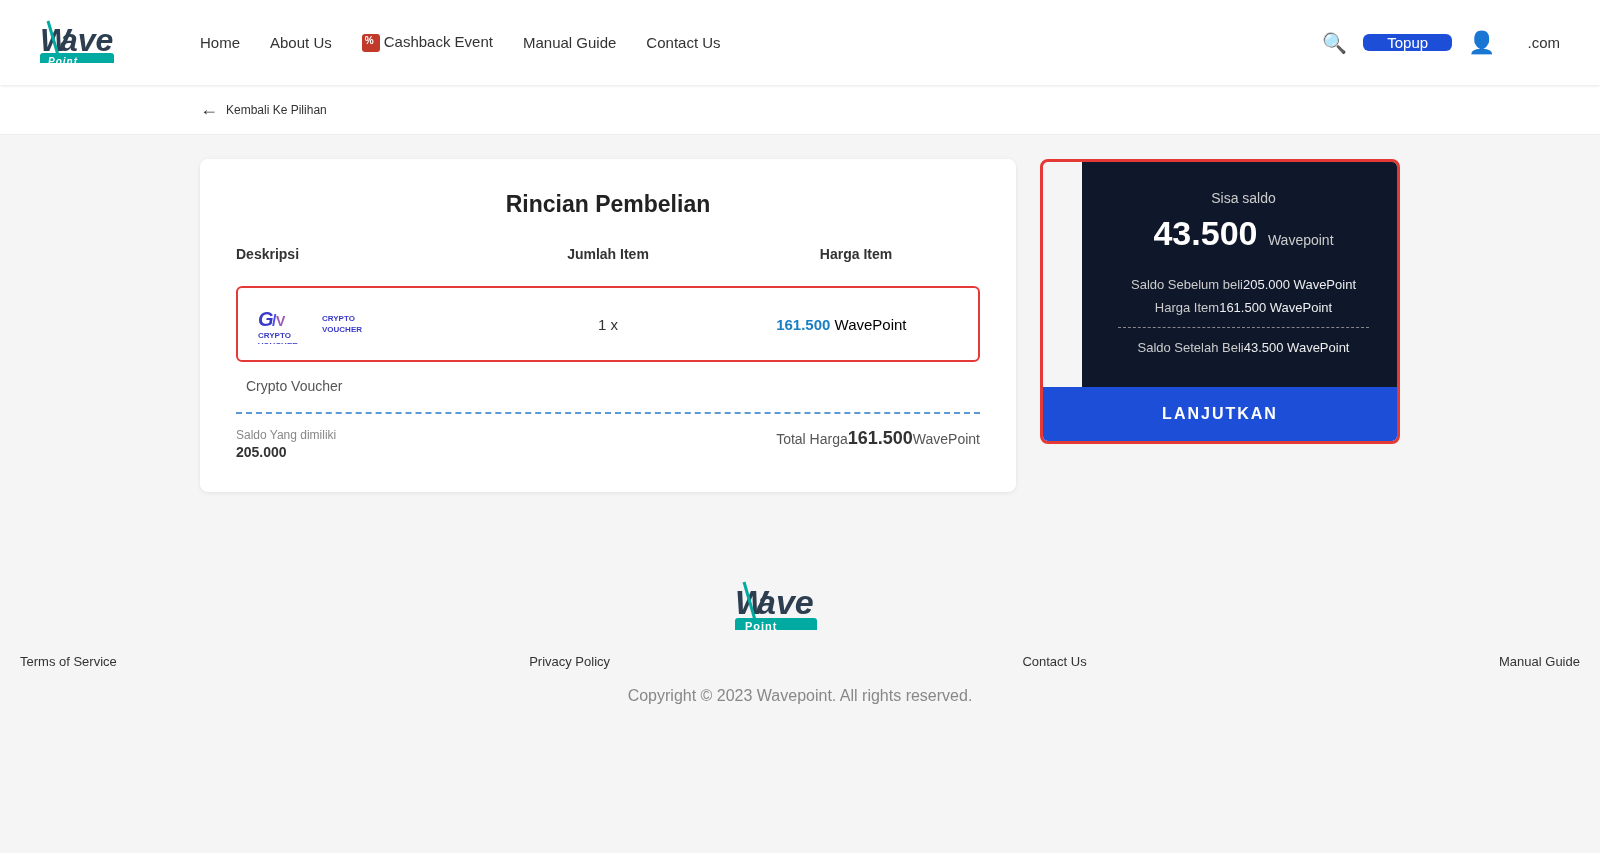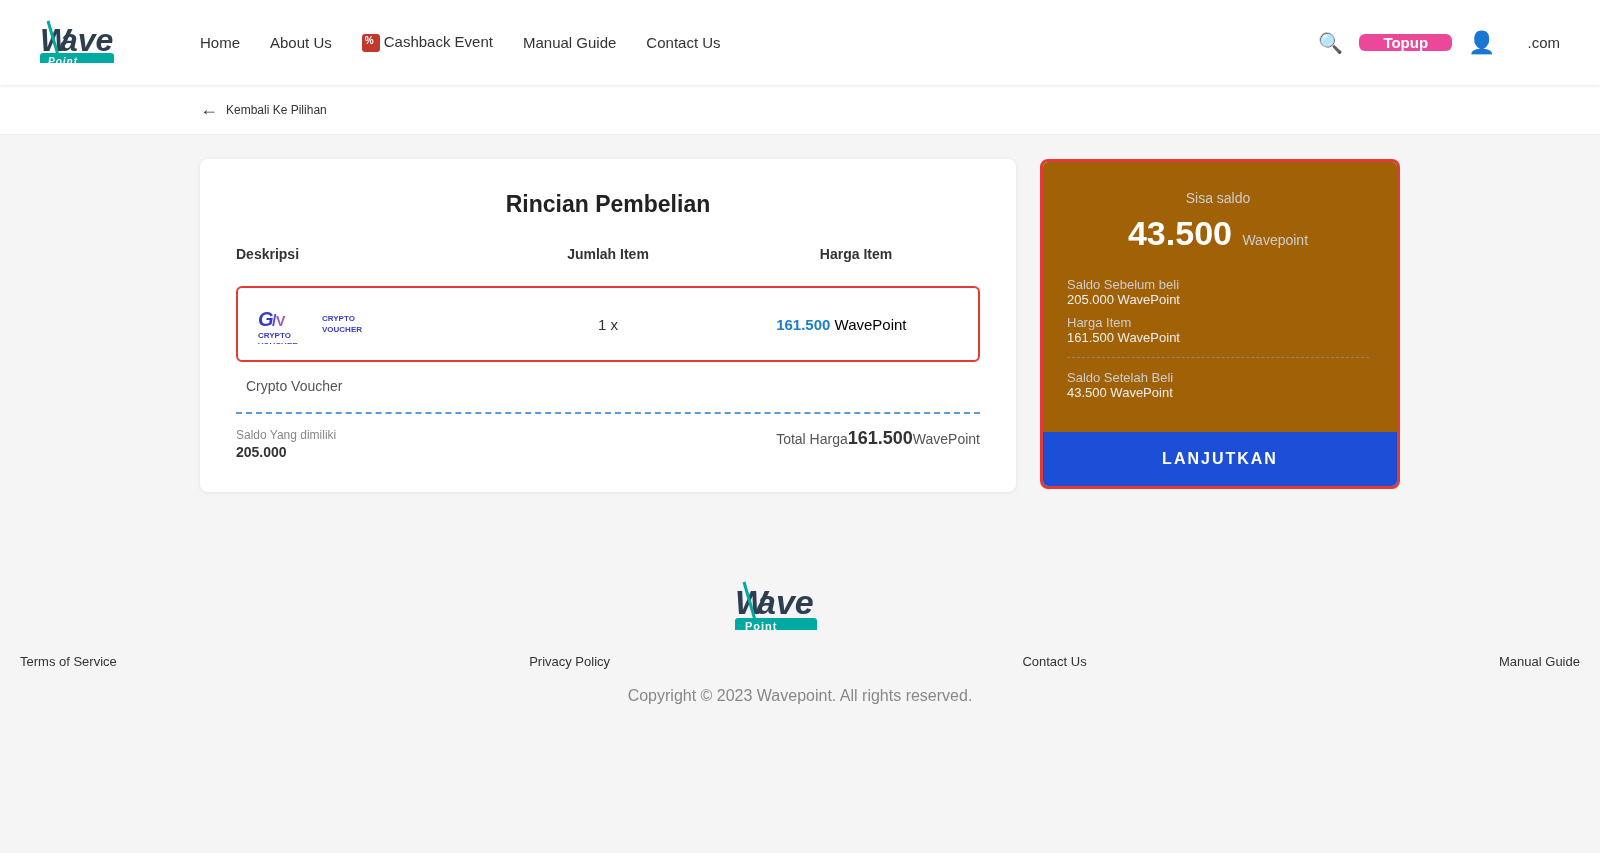--- a/index.html
+++ b/index.html
@@ -63,27 +63,27 @@
       gap: 16px;
     }
     .search-icon-btn {
       background: none;
       border: none;
       cursor: pointer;
       font-size: 20px;
       color: #555;
     }
     .topup-btn {
-      background: #ec4899;
+      background: #1d4ed8;
       color: #fff;
       border: none;
       padding: 0 24px;
       border-radius: 6px;
       font-size: 15px;
-      font-weight: bold;
+      font-weight: normal;
       cursor: pointer;
     }
     .user-icon-btn {
       background: none;
       border: none;
       cursor: pointer;
       font-size: 22px;
       color: #333;
     }
     .dot-com {
@@ -223,23 +223,24 @@
     }
 
     
     .saldo-card-wrapper {
       width: 360px;
       border: 3px solid #e53935;
       border-radius: 8px;
       overflow: hidden;
     }
     .saldo-card {
-      background: #a16207;
-      padding: 28px 28px 24px 24px;
+      background: #0f172a;
+      padding: 28px 28px 24px 36px;
       color: #fff;
+      margin-left: 39px;
     }
     .saldo-card-title {
       text-align: center;
       font-size: 14px;
       color: #ccc;
       margin-bottom: 8px;
     }
     .saldo-amount-row {
       text-align: center;
       margin-bottom: 24px;
@@ -253,21 +254,20 @@
       font-size: 14px;
       color: #ccc;
       margin-left: 6px;
     }
     .saldo-detail-row {
       display: flex;
       justify-content: center;
       font-size: 13px;
       color: #ccc;
       margin-bottom: 8px;
-      flex-direction: column;
     }
     .saldo-detail-row .detail-val {
       color: #eee;
     }
     .saldo-dashed-divider {
       border: none;
       border-top: 1px dashed #888;
       margin: 12px 0;
     }
     .lanjutkan-btn {

